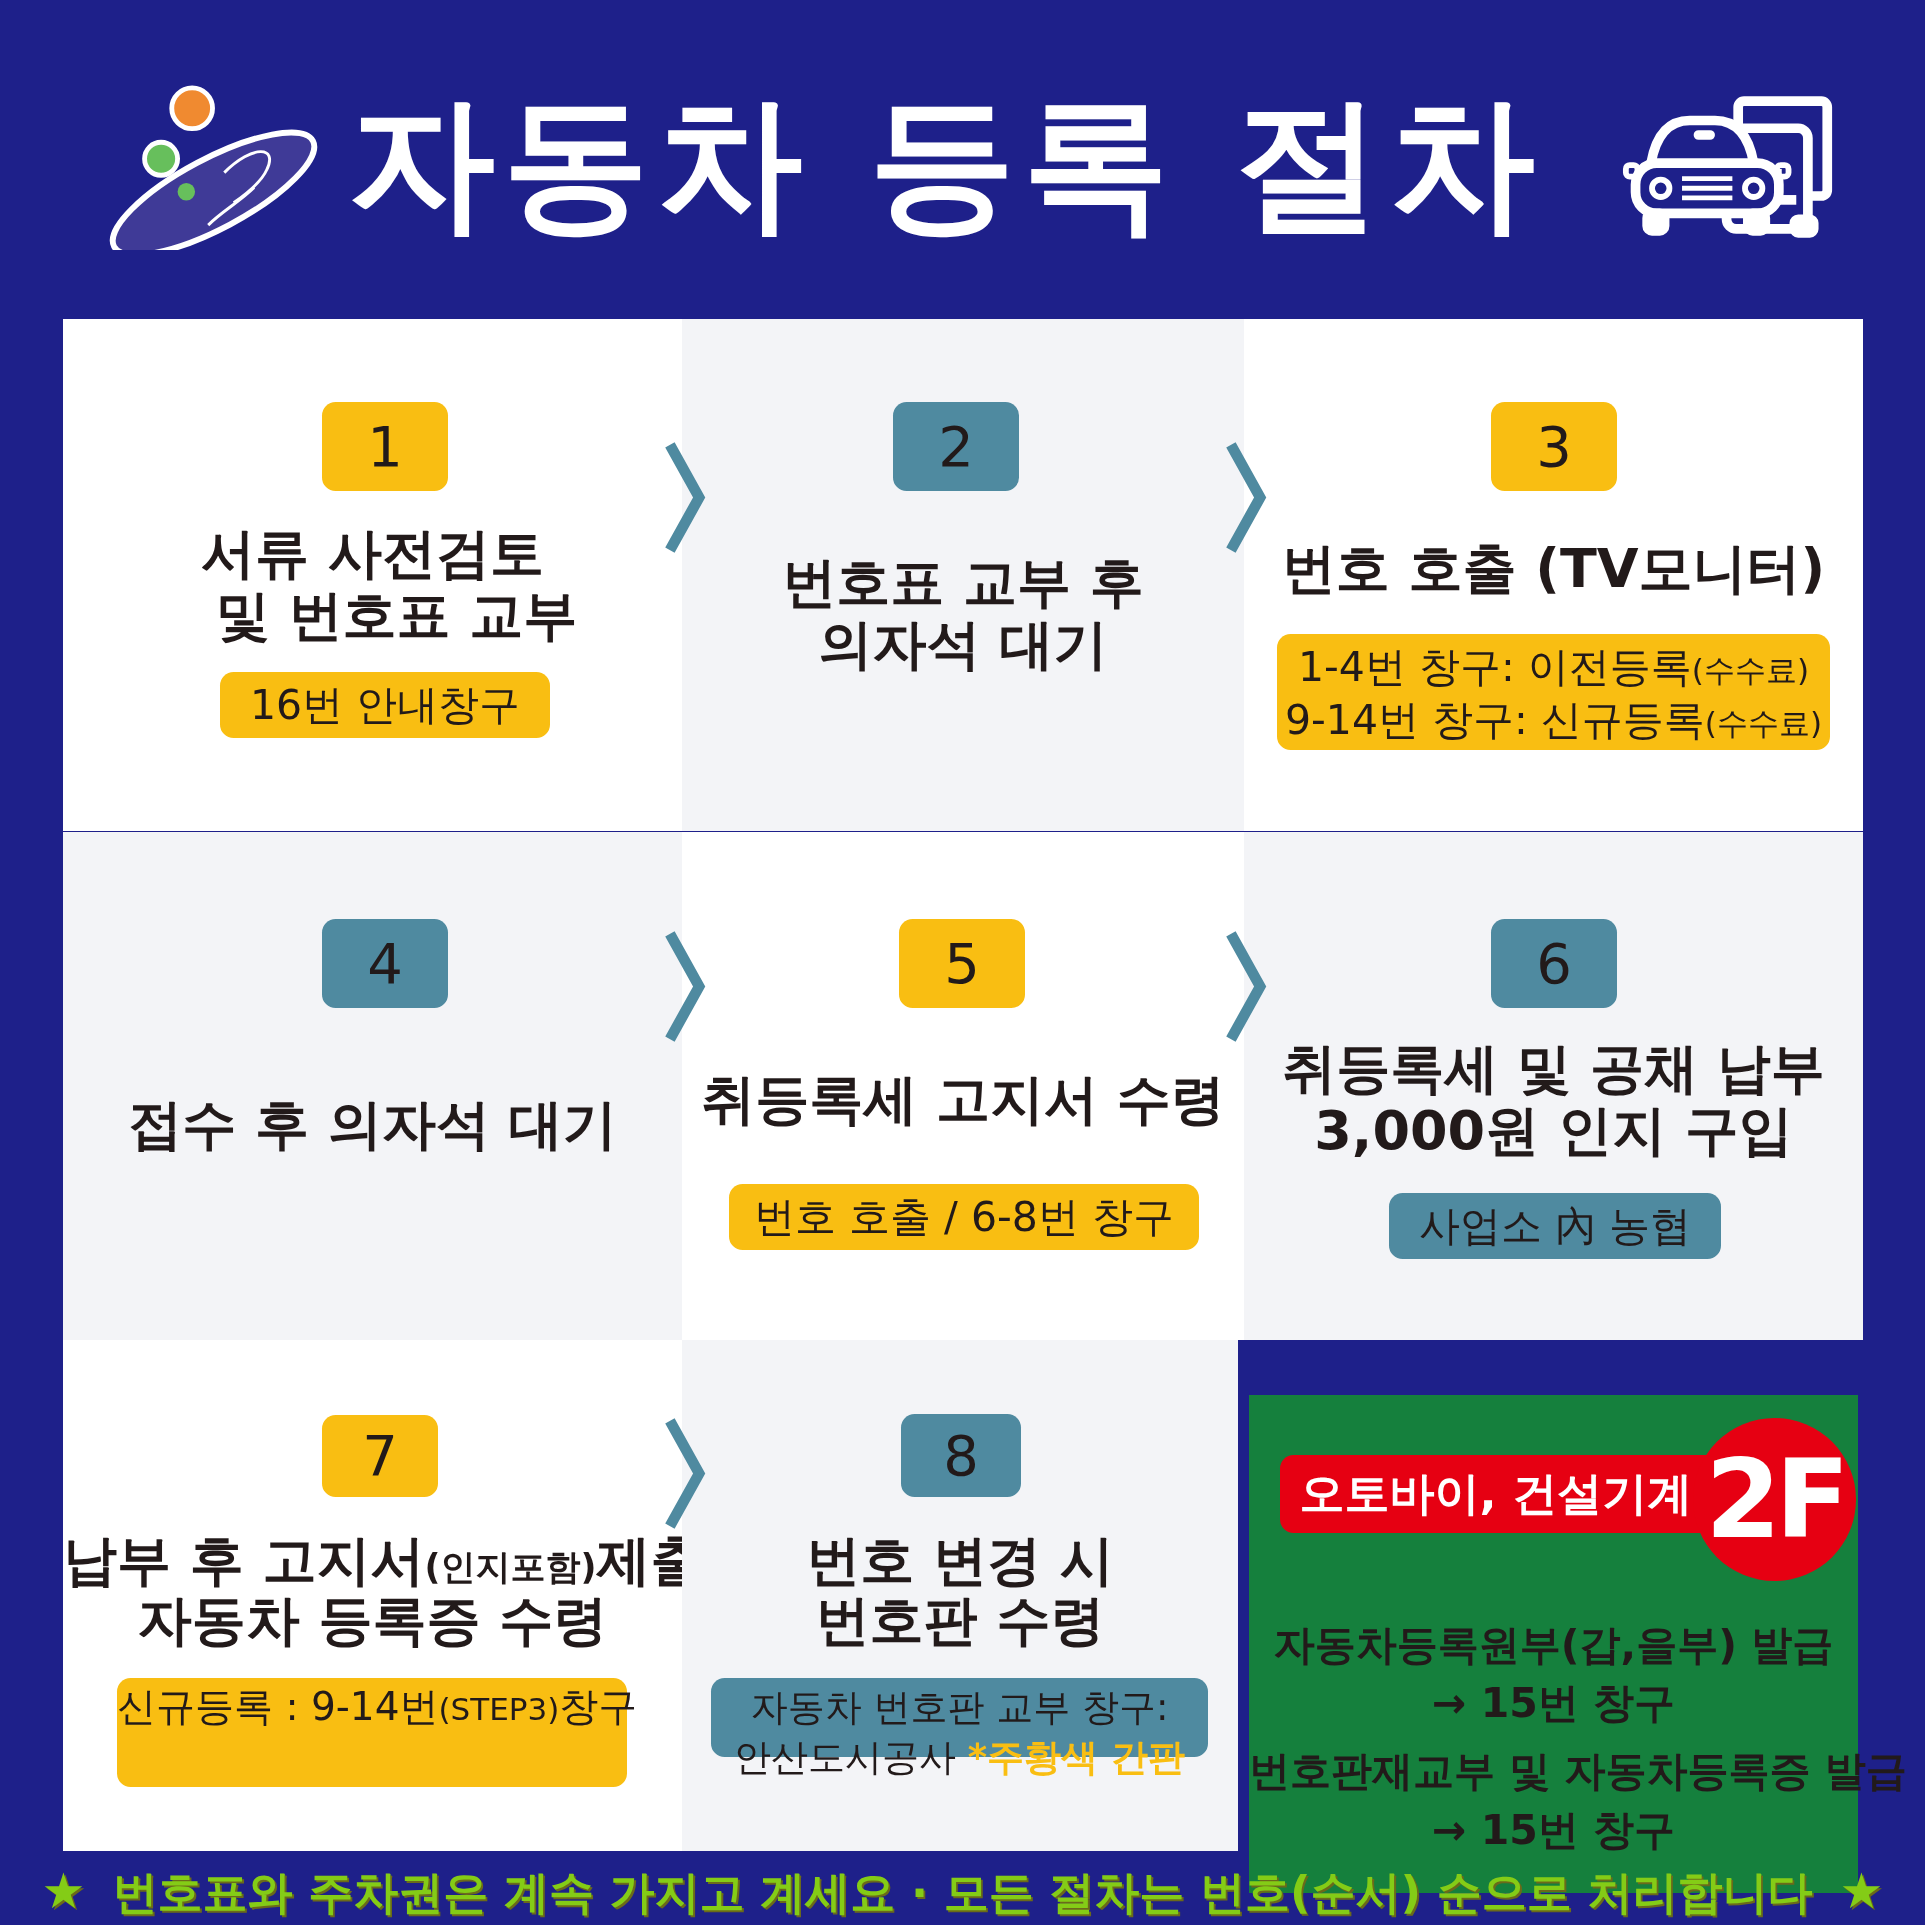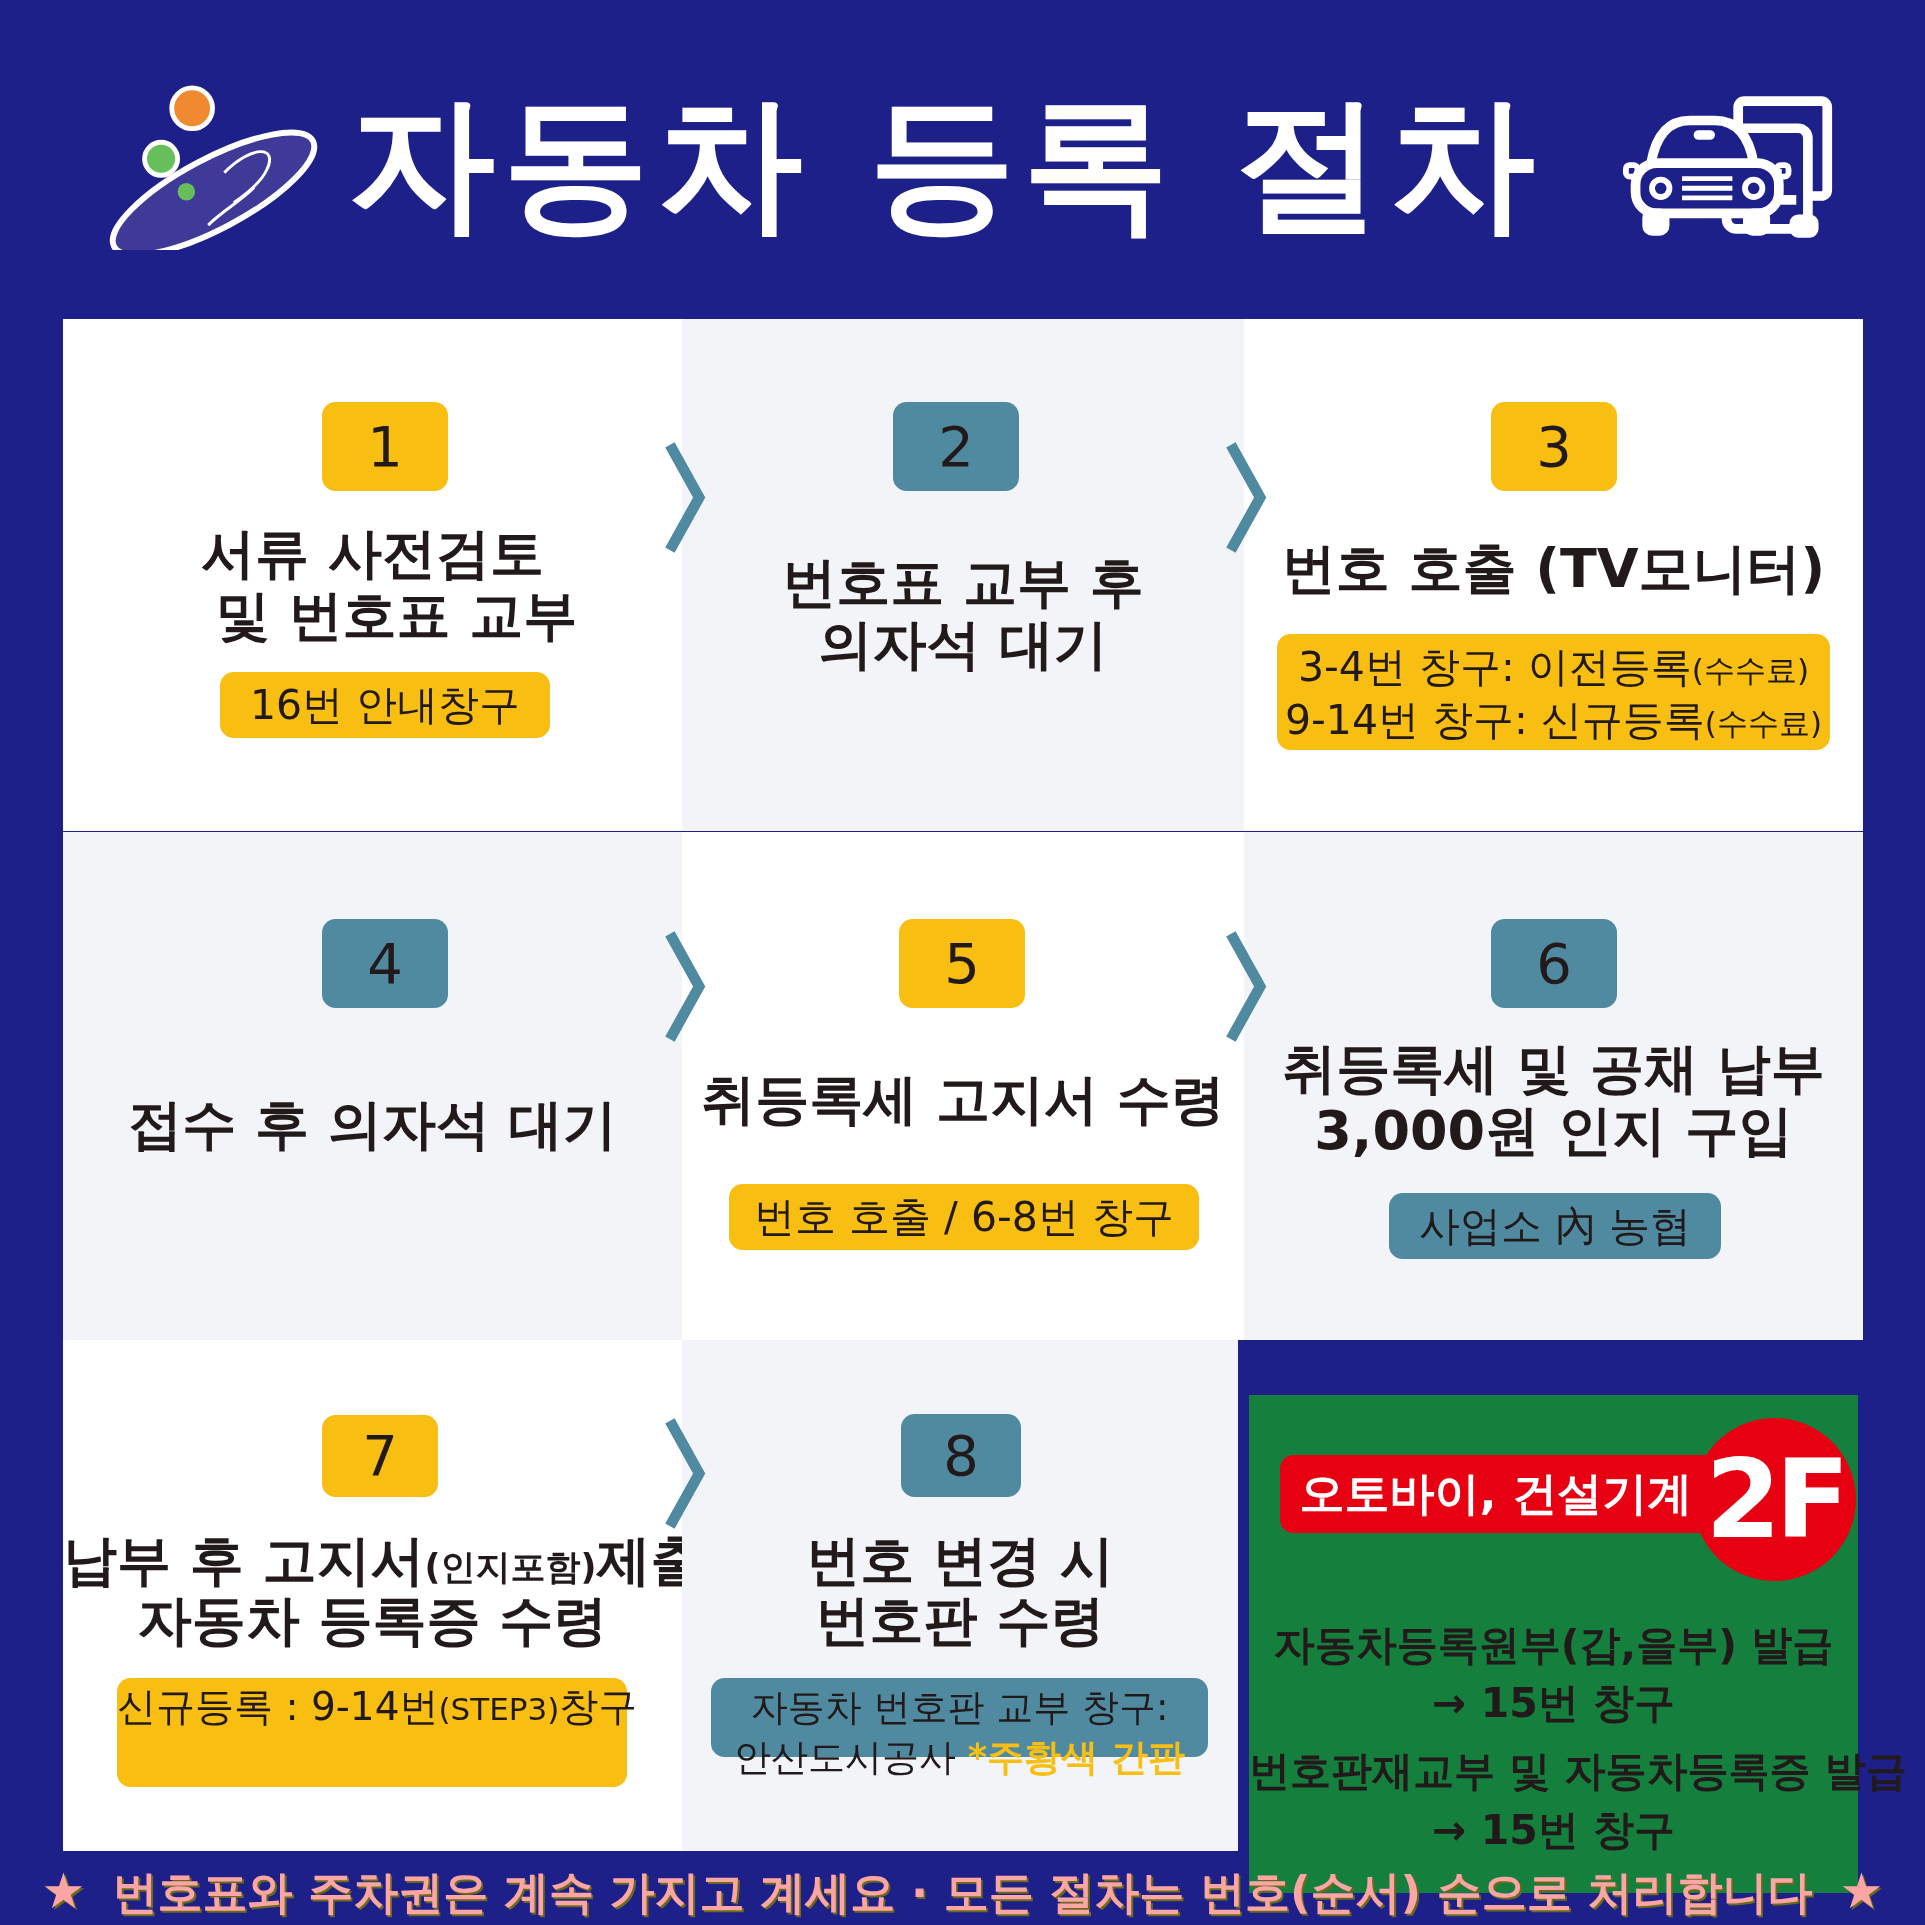--- a/index.html
+++ b/index.html
@@ -67,21 +67,21 @@
     letter-spacing:-5.8px;
   }
   .floorline {
     position:absolute; left:0; right:0; text-align:center;
     font-weight:bold; font-size:41px; line-height:54px; color:#221a1a; white-space:nowrap;
   }
 
   
   .footer {
     left:0; top:1859px; width:1925px; height:66px;
-    color:#fca5a5; font-weight:bold; font-size:45px; line-height:66px;
+    color:#84cc16; font-weight:bold; font-size:45px; line-height:66px;
     text-align:center; white-space:nowrap;
     text-shadow:1.9px 1.9px 0 #6b6a1a;
   }
   .footer .star { font-size:49px; padding:0 27px; }
 </style>
 </head>
 <body>
 
 <div class="abs logo">
   <svg width="233" height="165" viewBox="0 0 240 170">
@@ -136,21 +136,21 @@
 <div class="cell gray" style="left:682px;top:319px;width:562px;height:512px;">
   <div class="badge t" style="left:211px;top:83px;">2</div>
   <div class="heading" style="top:233px;">번호표 교부 후</div>
   <div class="heading" style="top:295px;">의자석 대기</div>
 </div>
 
 <div class="cell white" style="left:1244px;top:319px;width:619px;height:512px;">
   <div class="badge y" style="left:247px;top:83px;">3</div>
   <div class="heading" style="top:219px;">번호 호출 (TV모니터)</div>
   <div class="pill y" style="left:33px;top:315px;width:553px;height:116px;padding-top:7.8px;">
-    <div><span>3-4번 창구: 이전등록</span><span class="small">(수수료)</span></div>
+    <div><span>1-4번 창구: 이전등록</span><span class="small">(수수료)</span></div>
     <div><span>9-14번 창구: 신규등록</span><span class="small">(수수료)</span></div>
   </div>
 </div>
 
 <div class="cell gray" style="left:63px;top:832px;width:619px;height:508px;">
   <div class="badge t" style="left:259px;top:87px;">4</div>
   <div class="heading" style="top:262px;">접수 후 의자석 대기</div>
 </div>
 
 <div class="cell white" style="left:682px;top:832px;width:562px;height:508px;">

